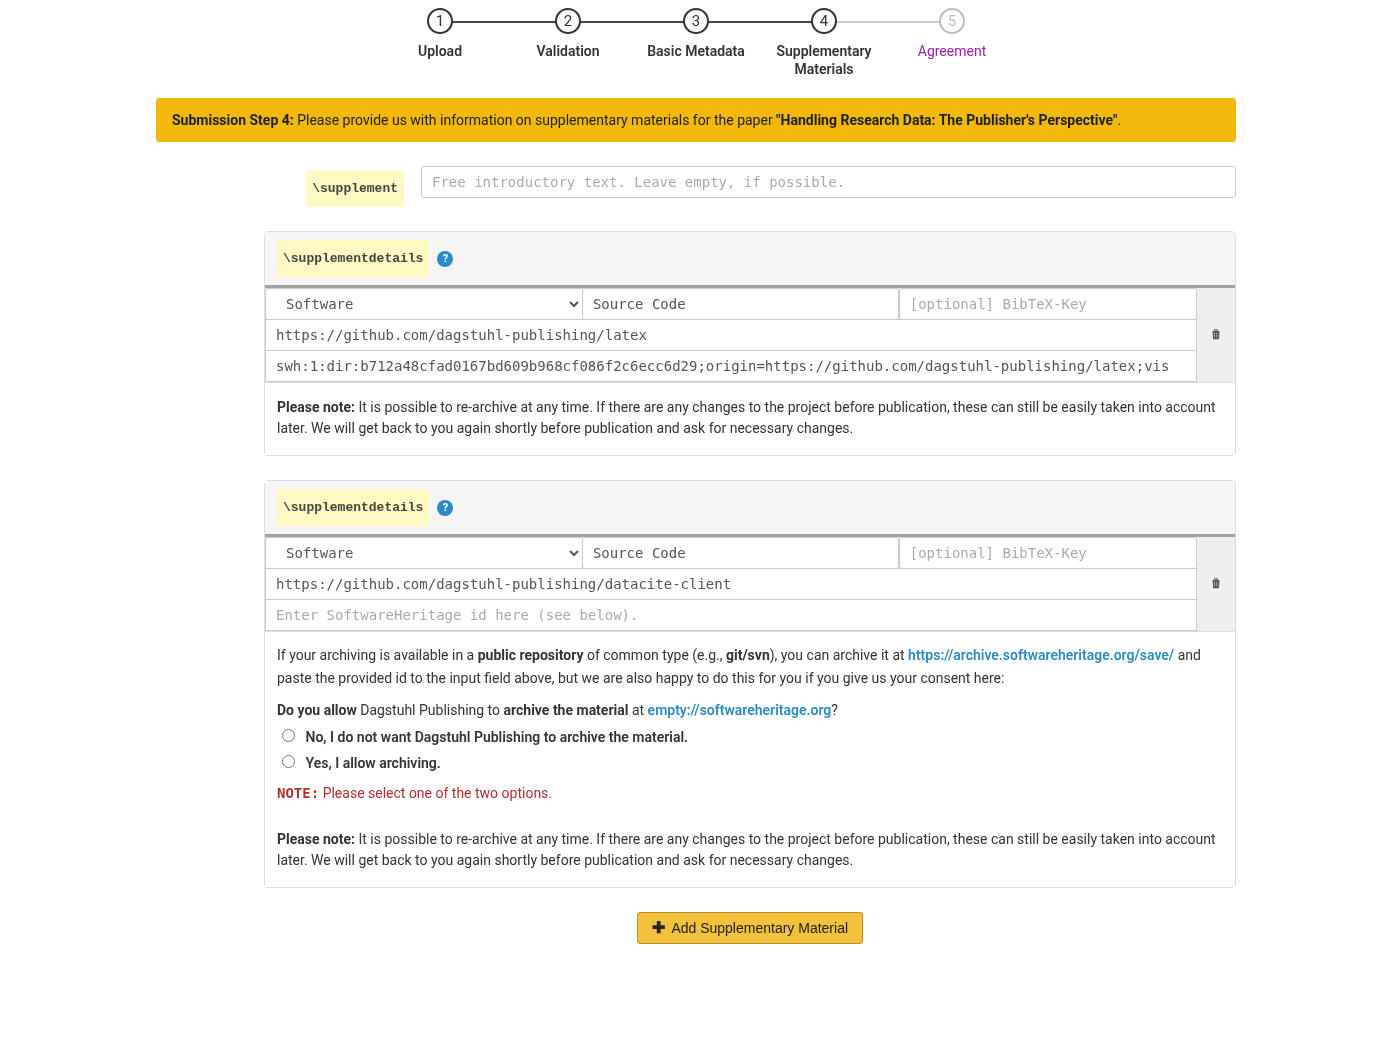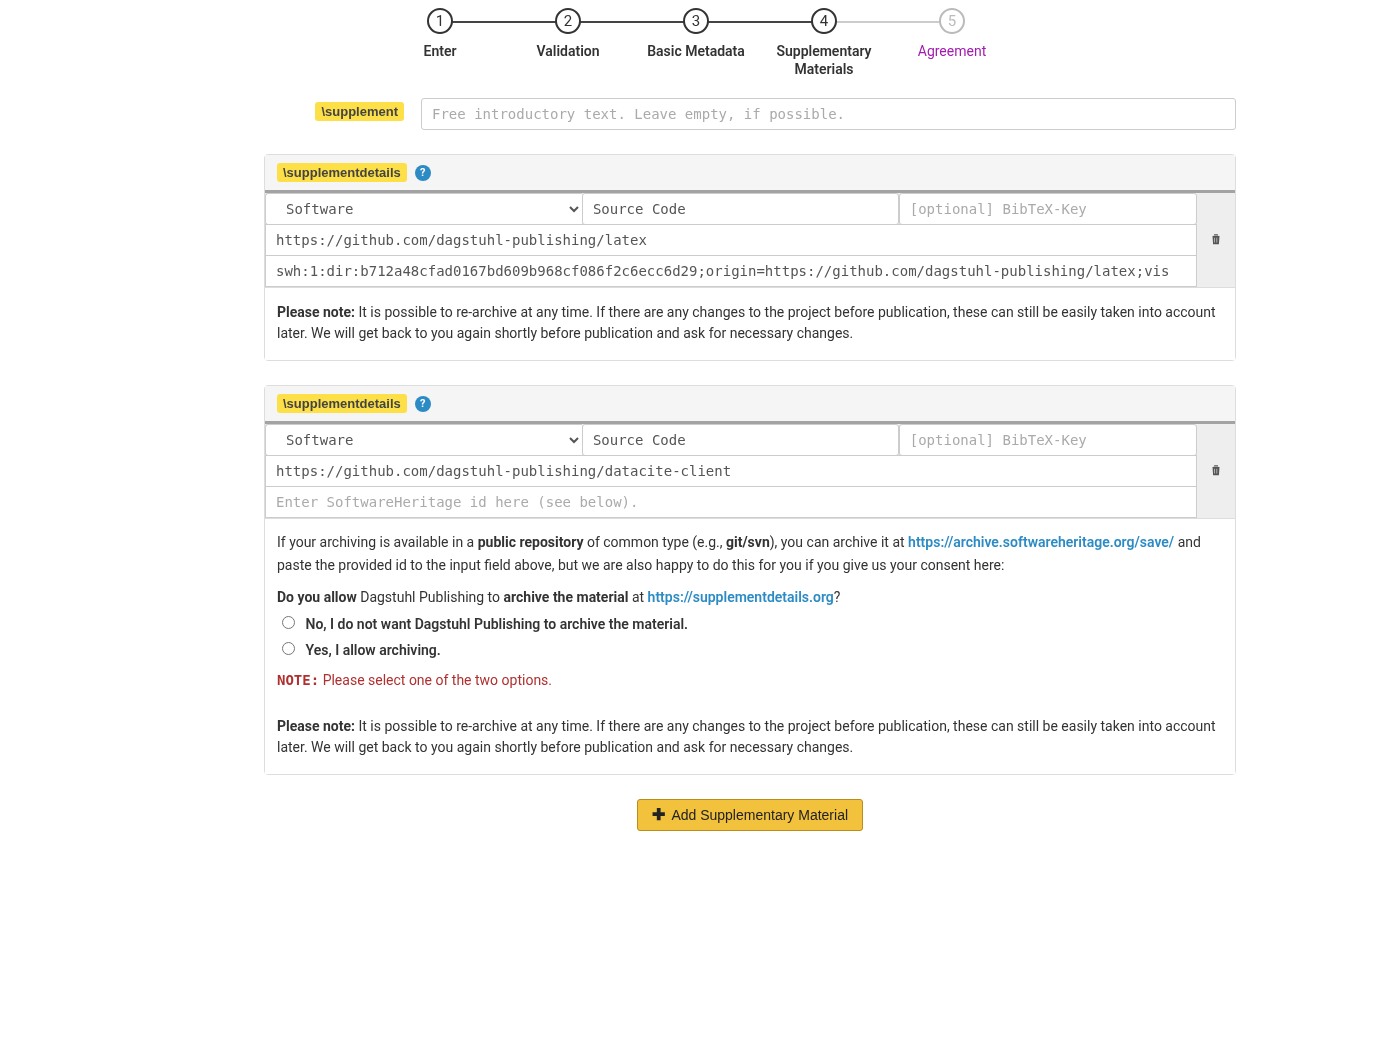--- a/index.html
+++ b/index.html
@@ -72,24 +72,24 @@
     color: #222;
     padding: 14px 16px;
     border-radius: 3px;
     margin-bottom: 24px;
     font-size: 14px;
   }
   .alert-warning strong { font-weight: 700; }
 
   
   .latex-label {
-    font-family: Liberation Sans, sans-serif;
-    background: #fde047;
+    font-family: Liberation Mono, monospace;
+    background: #fef9c3;
     border-radius: 3px;
-    padding: 2px 6px;
+    padding: 11px 6px;
     color: #444;
     font-size: 13px;
     font-weight: 600;
   }
   .latex-label.inline { display: inline-block; }
 
   
   .form-row-outer {
     display: flex;
     align-items: flex-start;
@@ -220,40 +220,43 @@
 </head>
 <body>
 
 <div class="container">
 
   <div class="stepper">
     <div class="step-line" style="left:11%; right:10%;"></div>
     <div class="step-line inactive" style="left:70%; right:10%;"></div>
     <div class="step">
       <div class="step-circle">1</div>
-      <div class="step-label">Enter</div>
+      <div class="step-label">Upload</div>
     </div>
     <div class="step">
       <div class="step-circle">2</div>
       <div class="step-label">Validation</div>
     </div>
     <div class="step">
       <div class="step-circle">3</div>
       <div class="step-label">Basic Metadata</div>
     </div>
     <div class="step">
       <div class="step-circle">4</div>
       <div class="step-label">Supplementary Materials</div>
     </div>
     <div class="step inactive">
       <div class="step-circle">5</div>
       <div class="step-label">Agreement</div>
     </div>
   </div>
 
+  <div class="alert-warning">
+    <strong>Submission Step 4:</strong><span> Please provide us with information on supplementary materials for the paper </span><strong>"Handling Research Data: The Publisher's Perspective"</strong><span>.</span>
+  </div>
 
   <div class="inner-wrap">
 
     <div class="form-row-outer">
       <div class="left-col">
         <span class="latex-label inline">\supplement</span>
       </div>
       <div class="right-col">
         <input type="text" placeholder="Free introductory text. Leave empty, if possible." style="">
       </div>
@@ -314,21 +317,21 @@
               <svg viewBox="0 0 24 24">
                   <path d="M6 7h12l-1 14H7L6 7zm3-3h6l1 2H8l1-2zM9 10v8h1v-8H9zm4 0v8h1v-8h-1z"></path>
                 </svg>
             </span>
           </div>
         </div>
 
         <div class="consent-block" style="padding-top:12px;">
           <span>If your archiving is available in a </span><strong>public repository</strong><span> of common type (e.g., </span><strong>git/svn</strong><span>), you can archive it at </span><a href="#">https://archive.softwareheritage.org/save/</a><span> and paste the provided id to the input field above, but we are also happy to do this for you if you give us your consent here:</span>
           <div style="margin-top:10px;">
-            <strong>Do you allow</strong><span> Dagstuhl Publishing to </span><strong>archive the material</strong><span> at </span><a href="#">https://supplementdetails.org</a><span>?</span>
+            <strong>Do you allow</strong><span> Dagstuhl Publishing to </span><strong>archive the material</strong><span> at </span><a href="#">empty://softwareheritage.org</a><span>?</span>
           </div>
           <div class="radio-row">
             <input type="radio" name="consent2" style="">
             <label>No, I do not want Dagstuhl Publishing to archive the material.</label>
           </div>
           <div class="radio-row">
             <input type="radio" name="consent2" style="">
             <label>Yes, I allow archiving.</label>
           </div>
           <div class="note-red">

